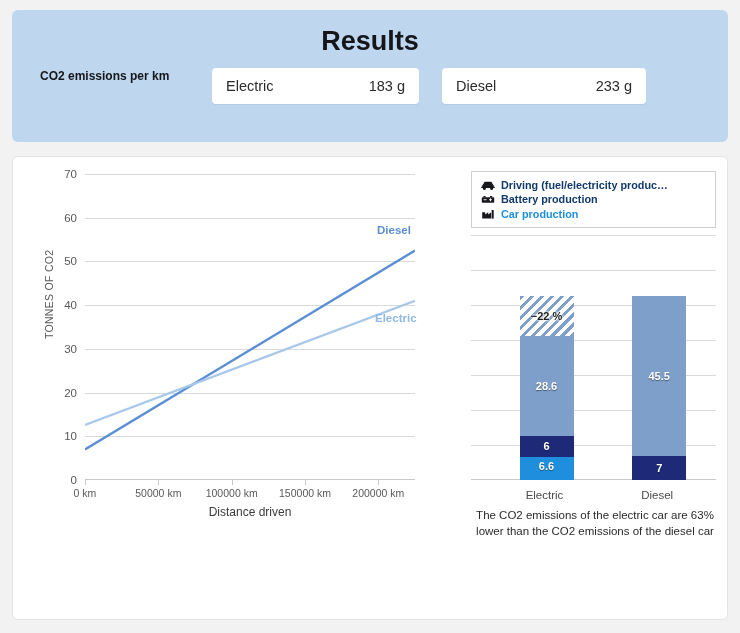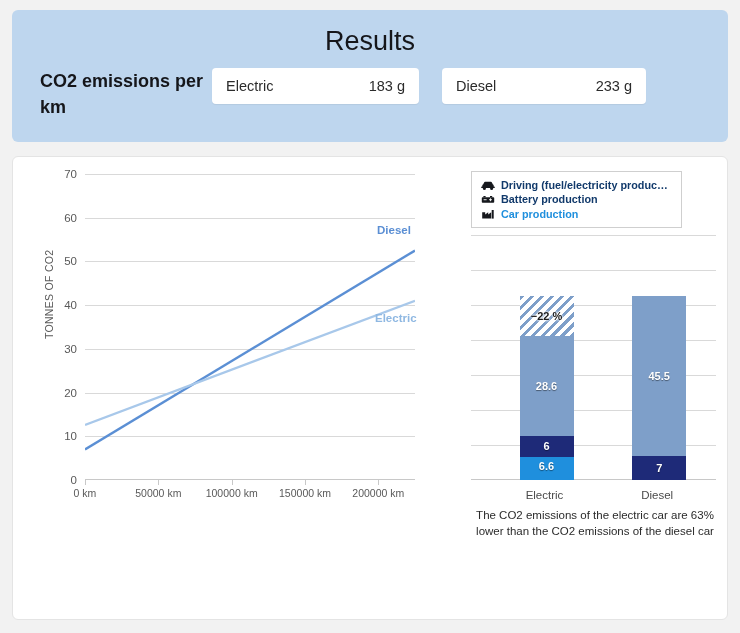--- a/index.html
+++ b/index.html
@@ -26,37 +26,37 @@
     position: relative;
     background: #bed6ee;
     border-radius: 6px;
     height: 132px;
     box-sizing: border-box;
     padding: 10px 0 0 0;
   }
   .results-title {
     text-align: center;
     font-size: 27px;
-    font-weight: normal;
+    font-weight: bold;
     color: #15161a;
     letter-spacing: 0px;
     margin: 6px 0 0 0;
   }
   .metric-row {
     position: absolute;
     left: 0; right: 0;
     top: 58px;
     display: flex;
     align-items: flex-start;
   }
   .metric-label {
     width: 200px;
     padding-left: 28px;
     box-sizing: border-box;
-    font-size: 18px;
+    font-size: 12px;
     font-weight: bold;
     color: #15161a;
     line-height: 1.45;
   }
   .metric-box {
     background: #ffffff;
     border-radius: 4px;
     height: 36px;
     display: flex;
     align-items: center;
@@ -169,21 +169,21 @@
   .bar-chart {
     position: absolute;
     left: 430px; top: 0;
     width: 300px;
     height: 400px;
   }
   .legend-box {
     position: absolute;
     left: 28px;
     top: 14px;
-    width: 211px;
+    width: 245px;
     border: 1px solid #cfcfcf;
     background: #ffffff;
     box-sizing: border-box;
     padding: 6px 8px 6px 9px;
     z-index: 5;
   }
   .legend-item {
     display: flex;
     align-items: center;
     font-size: 10.8px;
@@ -342,20 +342,21 @@
           <div class="lc-xtickmark" style="left: 293.333px;"></div>
           <div class="lc-xtick" style="left: 293.333px;">200000 km</div>
           <svg width="330" height="306" style="position: absolute; left: 0px; top: 0px;">
             <line x1="0" y1="275.4" x2="330" y2="76.5" stroke="#5b8fd4" stroke-width="2.4"></line>
             <line x1="0" y1="250.92000000000002" x2="330" y2="126.77142857142857" stroke="#a8c8ea" stroke-width="2.4"></line>
           </svg>
           <div class="lc-series-label" style="color: rgb(91, 143, 212); left: 292px; top: 49.5px;">Diesel</div>
           <div class="lc-series-label" style="color: rgb(143, 184, 226); left: 290px; top: 137.771px;">Electric</div>
         </div>
 
+      <div class="lc-xlabel">Distance driven</div>
     </div>
 
     <div class="bar-chart">
 
       <div class="legend-box">
         <div class="legend-item">
           <span class="legend-icon">
             <svg width="14" height="11" viewBox="0 0 14 11" aria-hidden="true">
               <path d="M1.3 7.2 L1.3 5.4 C1.3 4.9 1.6 4.6 2.1 4.5 L3.1 2.4 C3.3 2.0 3.7 1.8 4.1 1.8 L9.9 1.8 C10.3 1.8 10.7 2.0 10.9 2.4 L11.9 4.5 C12.4 4.6 12.7 4.9 12.7 5.4 L12.7 7.2 Z" fill="#16181d"></path>
               <rect x="0.2" y="6.6" width="13.6" height="1.5" rx="0.7" fill="#16181d"></rect>

